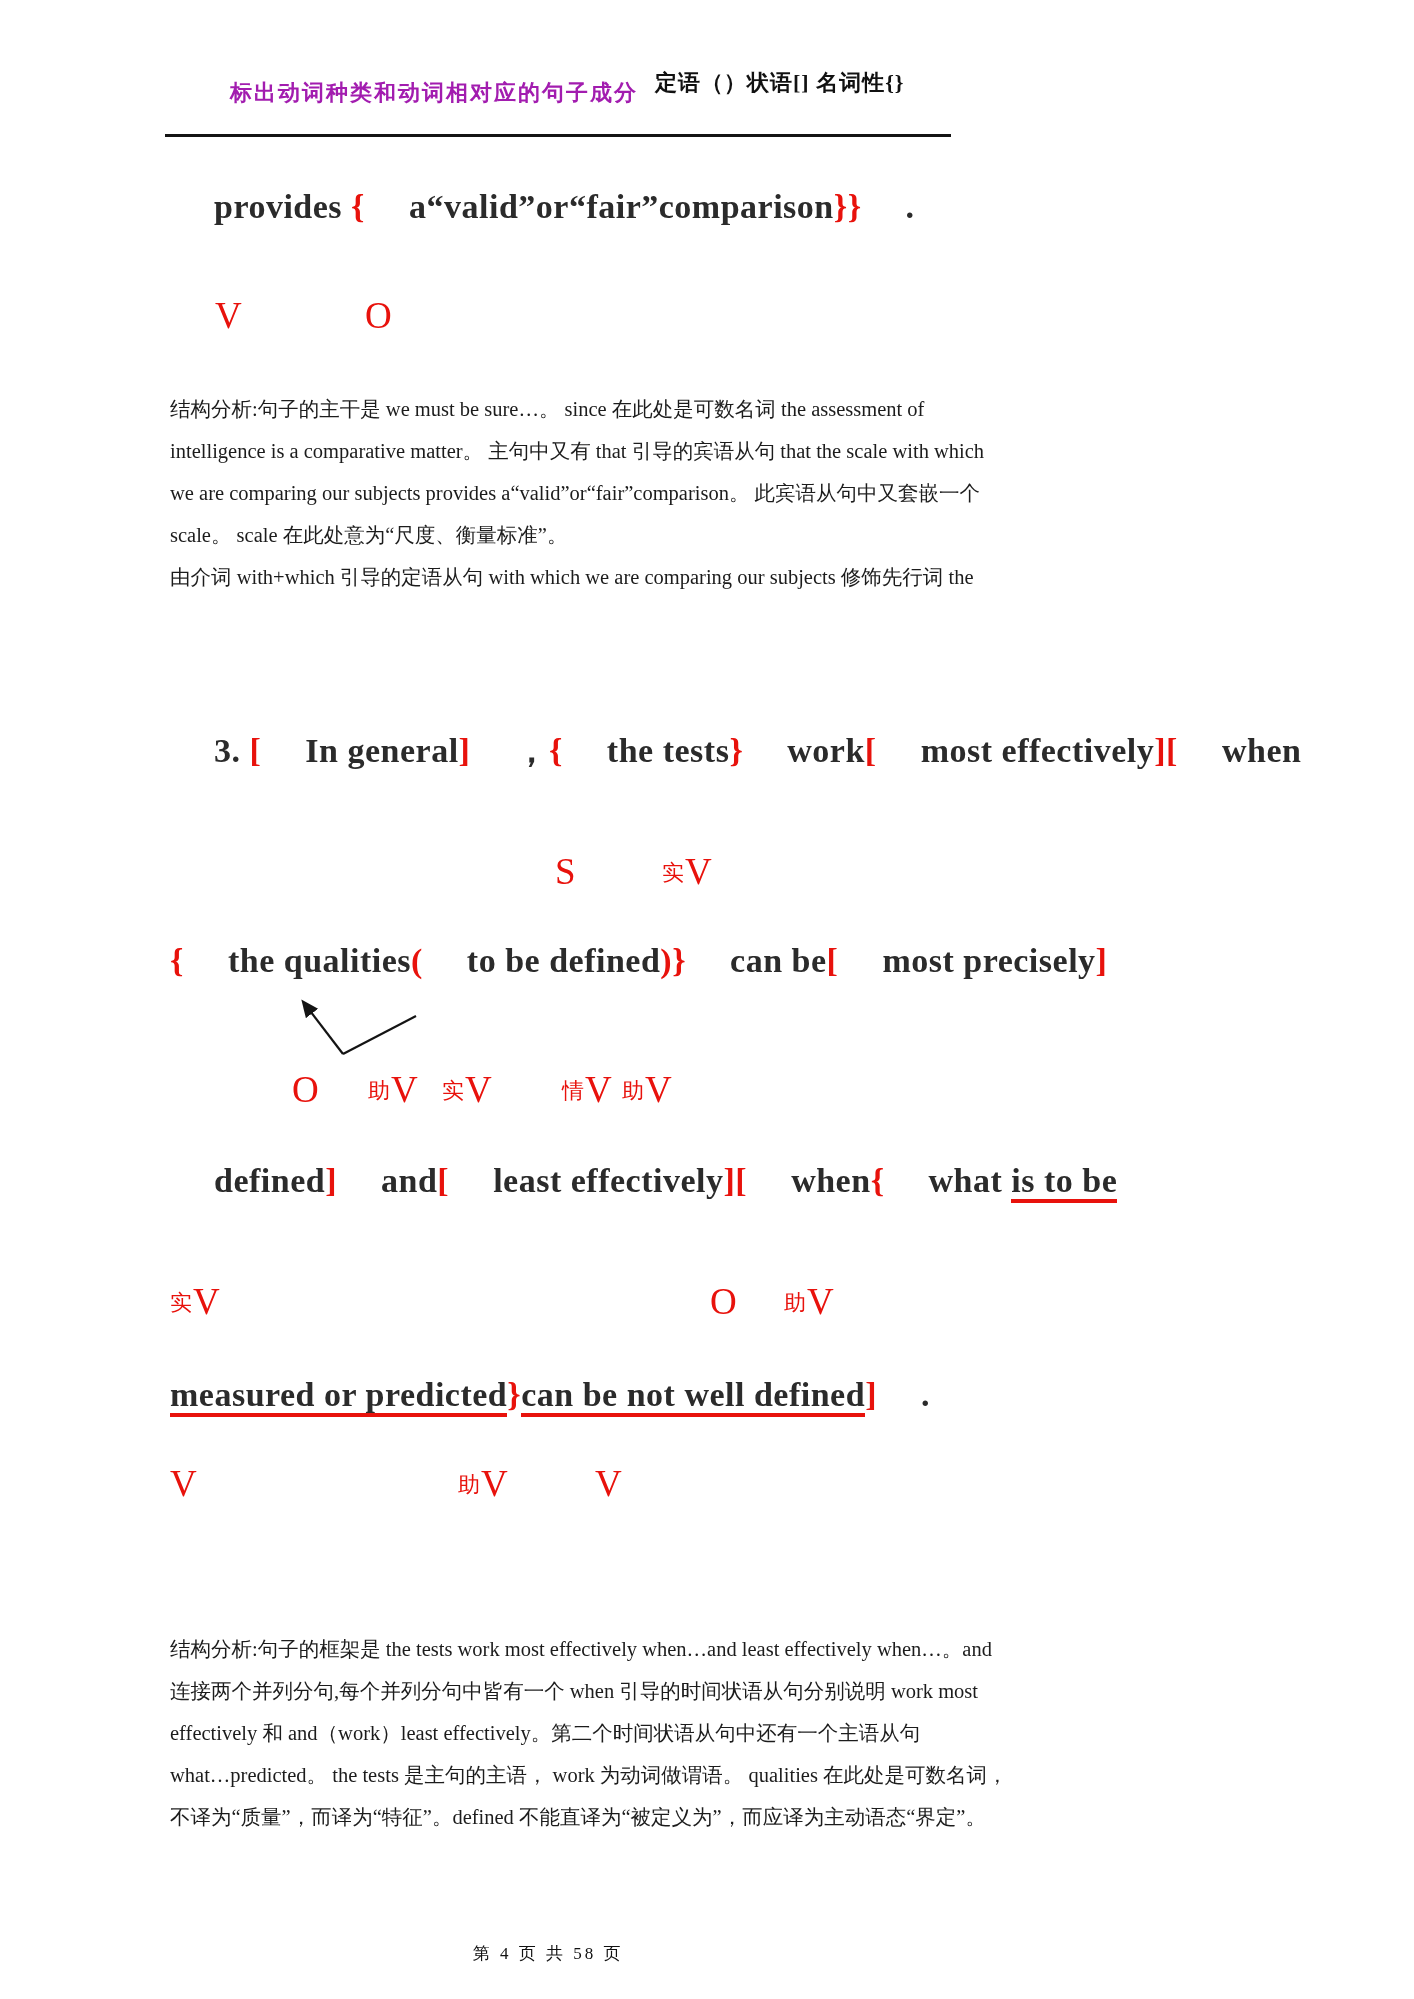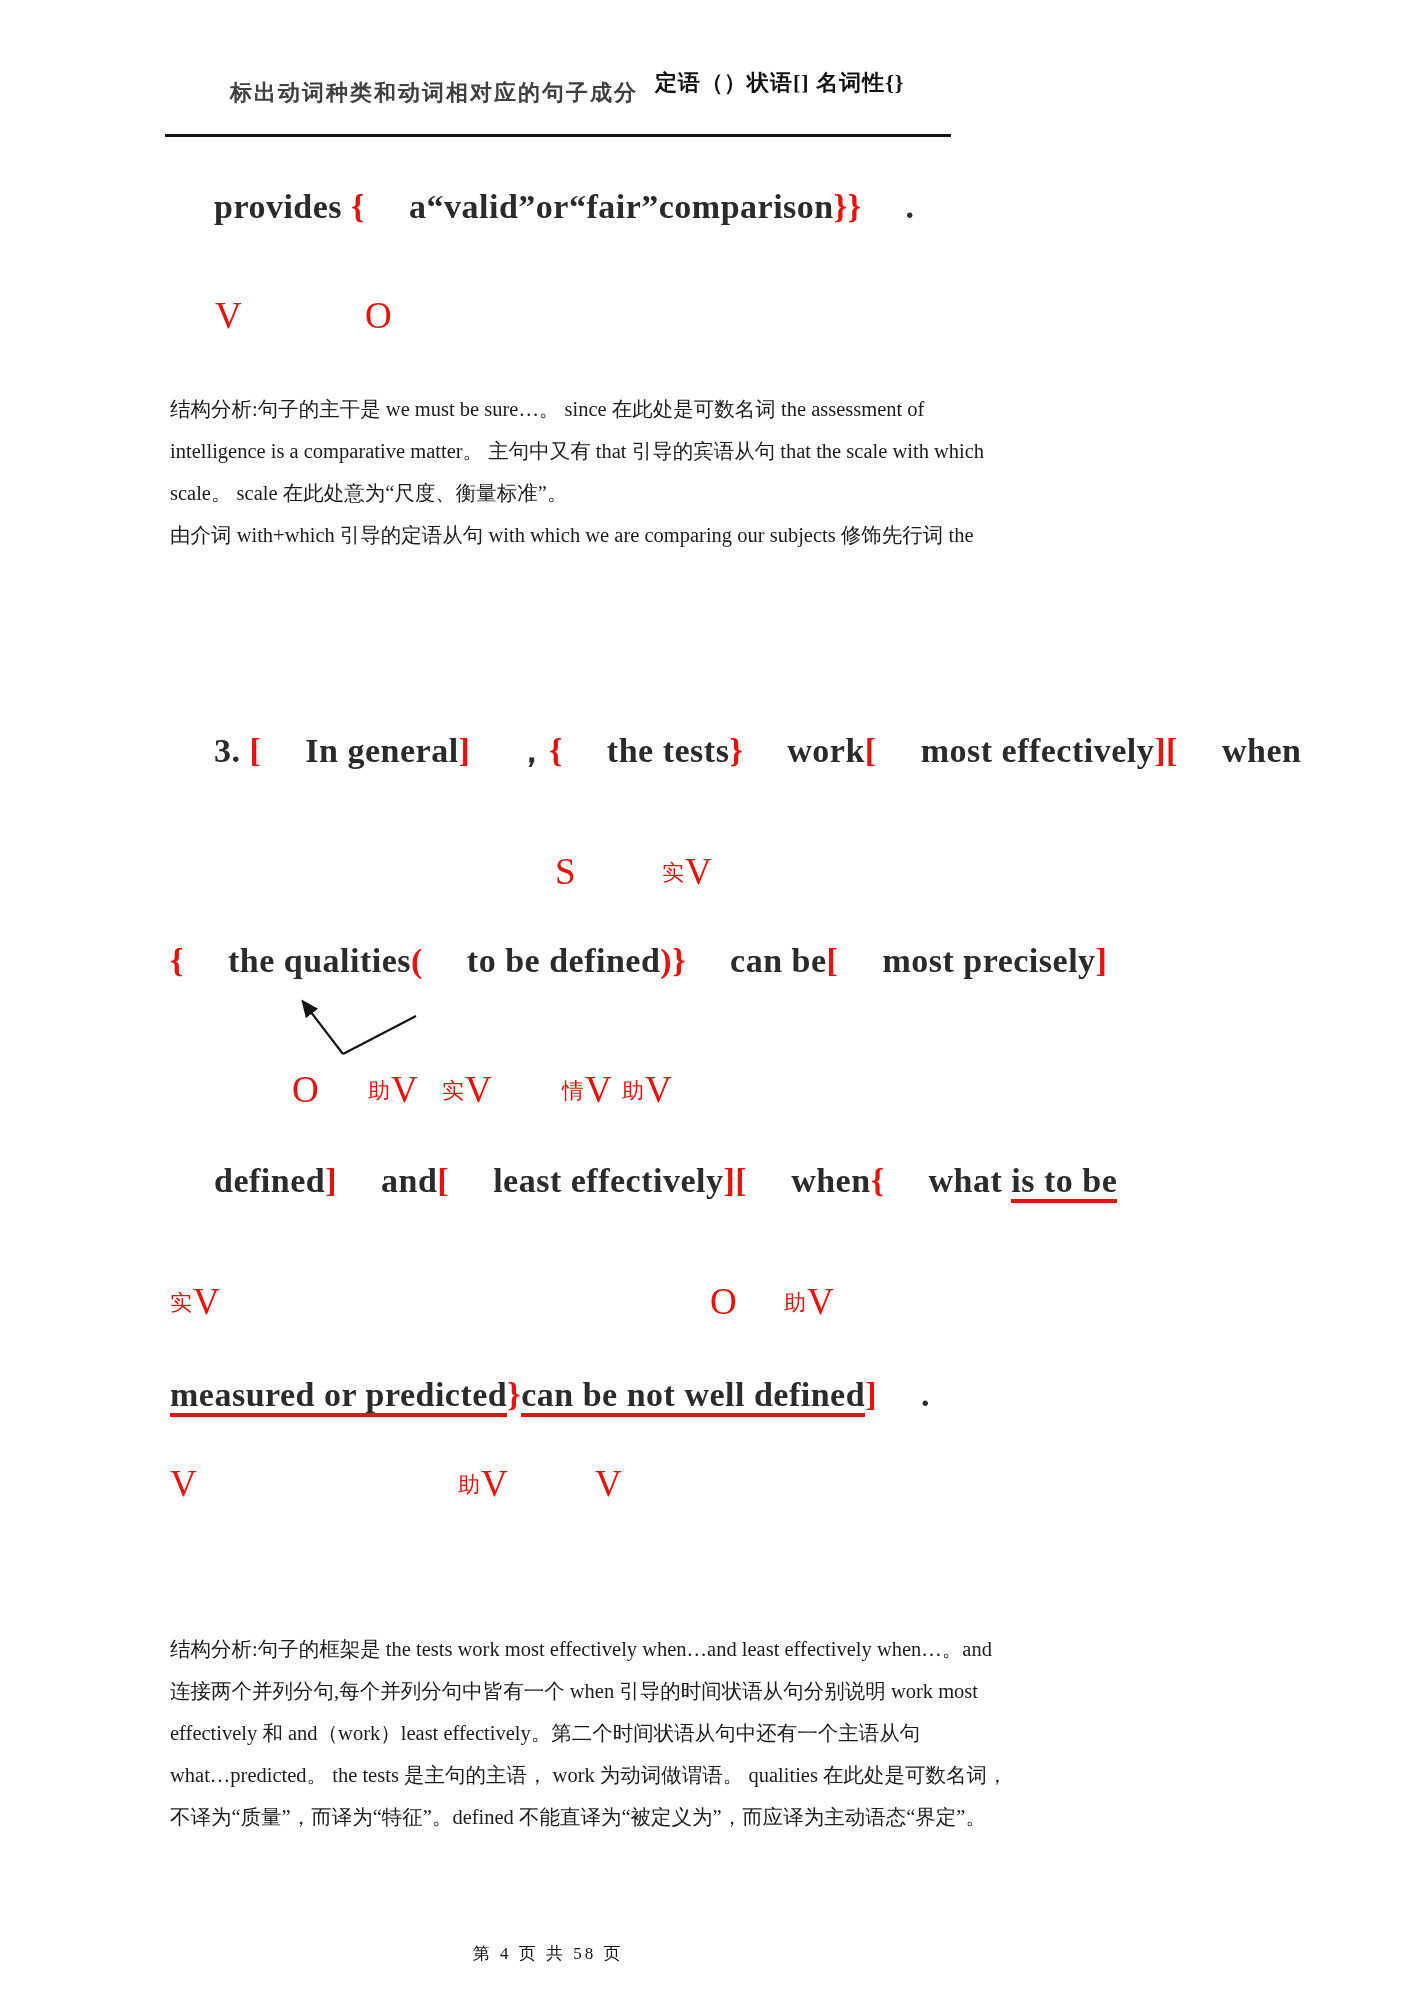--- a/index.html
+++ b/index.html
@@ -4,21 +4,21 @@
 <style>
   html,body{margin:0;padding:0;background:#ffffff;}
   .page{
     position:relative;
     width:1414px;height:1999px;
     background:#ffffff;
     font-family:"Liberation Serif","DejaVu Serif",serif;
     color:#222;
     overflow:hidden;
   }
-  .hdr-left{position:absolute;left:230px;top:78px;font-size:22px;font-weight:700;letter-spacing:2px;color:#404040;}
+  .hdr-left{position:absolute;left:230px;top:78px;font-size:22px;font-weight:700;letter-spacing:2px;color:#a21caf;}
   .hdr-right{position:absolute;left:655px;top:68px;font-size:22px;font-weight:700;letter-spacing:1px;color:#111;}
   .hdr-rule{position:absolute;left:165px;top:134px;width:786px;border-top:3px solid #141414;}
 
   .sentence{position:absolute;left:170px;width:800px;font-size:34px;font-weight:700;letter-spacing:.5px;white-space:nowrap;color:#2b2b2b;}
   .seg-b{color:#2b2b2b;margin-left:44px;}
   .seg-r{color:#e8120c;}
   .seg-bu{color:#2b2b2b;border-bottom:4px solid #e8120c;padding-bottom:0;}
 
   .labelrow{position:absolute;left:170px;width:800px;height:52px;}
   .vlabel{position:absolute;top:0;color:#e8120c;font-size:37px;line-height:44px;white-space:nowrap;}
@@ -43,20 +43,21 @@
   <div class="sentence" style="top:188px"><span class="seg-b">provides </span><span class="seg-r">{</span><span class="seg-b">a“valid”or“fair”comparison</span><span class="seg-r">}}</span><span class="seg-b">.</span></div>
 
   <div class="labelrow" style="top:294px">
       <span class="vlabel" style="left: 45px;">V</span>
       <span class="vlabel" style="left: 195px;">O</span>
     </div>
 
   <div class="para" style="top:388px">
       <div class="pline">结构分析:句子的主干是 we must be sure…。 since 在此处是可数名词 the assessment of</div>
       <div class="pline">intelligence is a comparative matter。 主句中又有 that 引导的宾语从句 that the scale with which</div>
+      <div class="pline">we are comparing our subjects provides a“valid”or“fair”comparison。 此宾语从句中又套嵌一个</div>
       <div class="pline">scale。 scale 在此处意为“尺度、衡量标准”。</div>
       <div class="pline">由介词 with+which 引导的定语从句 with which we are comparing our subjects 修饰先行词 the</div>
     </div>
 
   <div class="sentence" style="top:728px"><span class="seg-b">3. </span><span class="seg-r">[</span><span class="seg-b">In general</span><span class="seg-r">]</span><span class="seg-b">，</span><span class="seg-r">{</span><span class="seg-b">the tests</span><span class="seg-r">}</span><span class="seg-b">work</span><span class="seg-r">[</span><span class="seg-b">most effectively</span><span class="seg-r">][</span><span class="seg-b">when</span></div>
 
   <div class="labelrow" style="top:850px">
       <span class="vlabel" style="left: 385px;">S</span>
       <span class="vlabel" style="left: 492px;"><span class="zh">实</span>V</span>
     </div>

